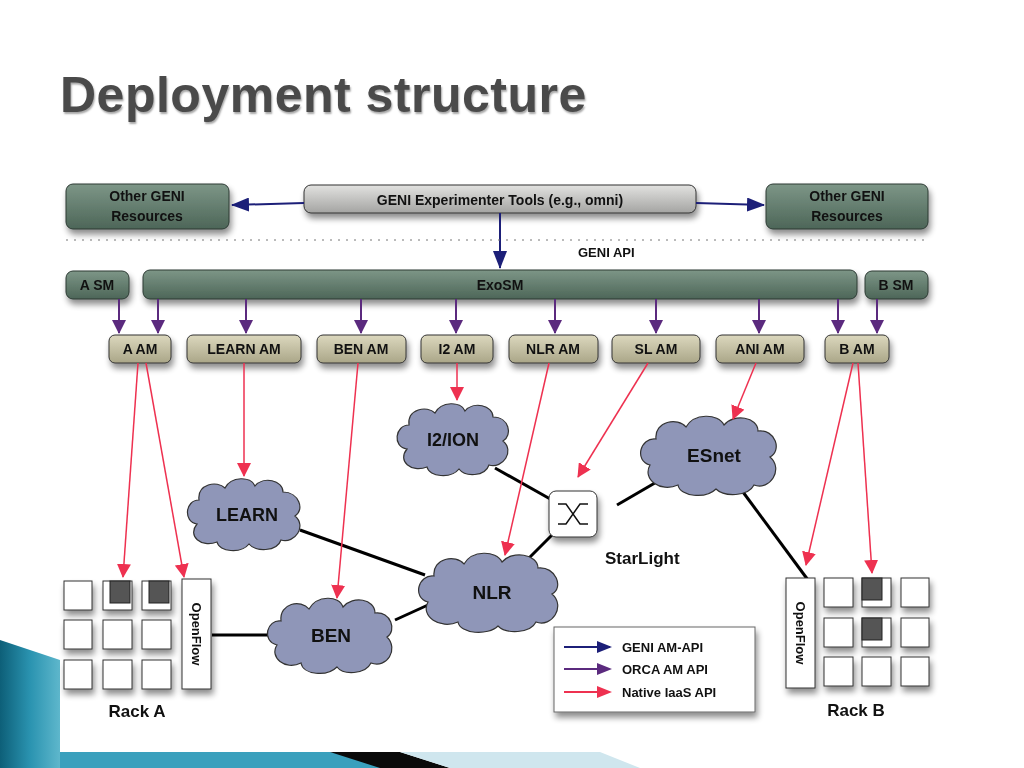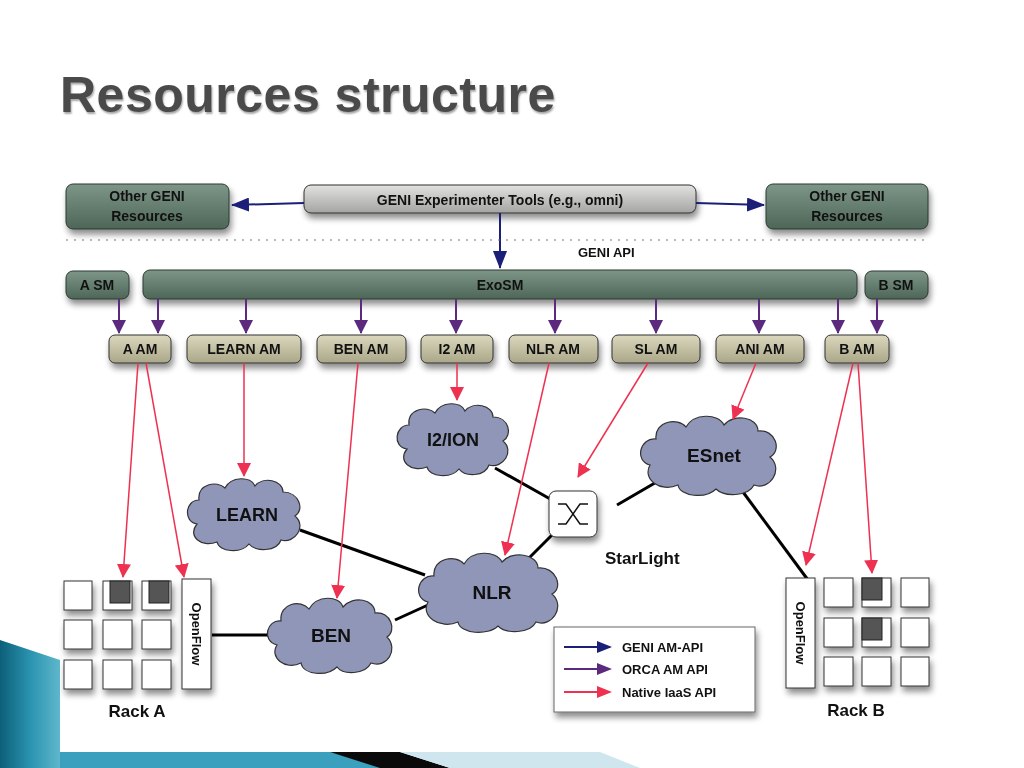--- a/index.html
+++ b/index.html
@@ -14,21 +14,21 @@
     font-size: 50px; font-weight: bold; color: #4a4a4a;
     letter-spacing: 0.5px;
     text-shadow: 1px 2px 2px rgba(0,0,0,0.35);
   }
   svg text { font-family: "Liberation Sans", sans-serif; font-weight: bold; }
 </style>
 </head>
 <body>
 
 <div id="slide">
-  <div class="title">Resources structure</div>
+  <div class="title">Deployment structure</div>
 
   <svg width="1024" height="768" viewBox="0 0 1024 768" style="position:absolute;left:0;top:0">
     <defs>
       <linearGradient id="gSM" x1="0" y1="0" x2="0" y2="1">
         <stop offset="0" stop-color="#7d9687"></stop>
         <stop offset="1" stop-color="#4d6658"></stop>
       </linearGradient>
       <linearGradient id="gTools" x1="0" y1="0" x2="0" y2="1">
         <stop offset="0" stop-color="#e2e2e0"></stop>
         <stop offset="1" stop-color="#a4a4a2"></stop>

